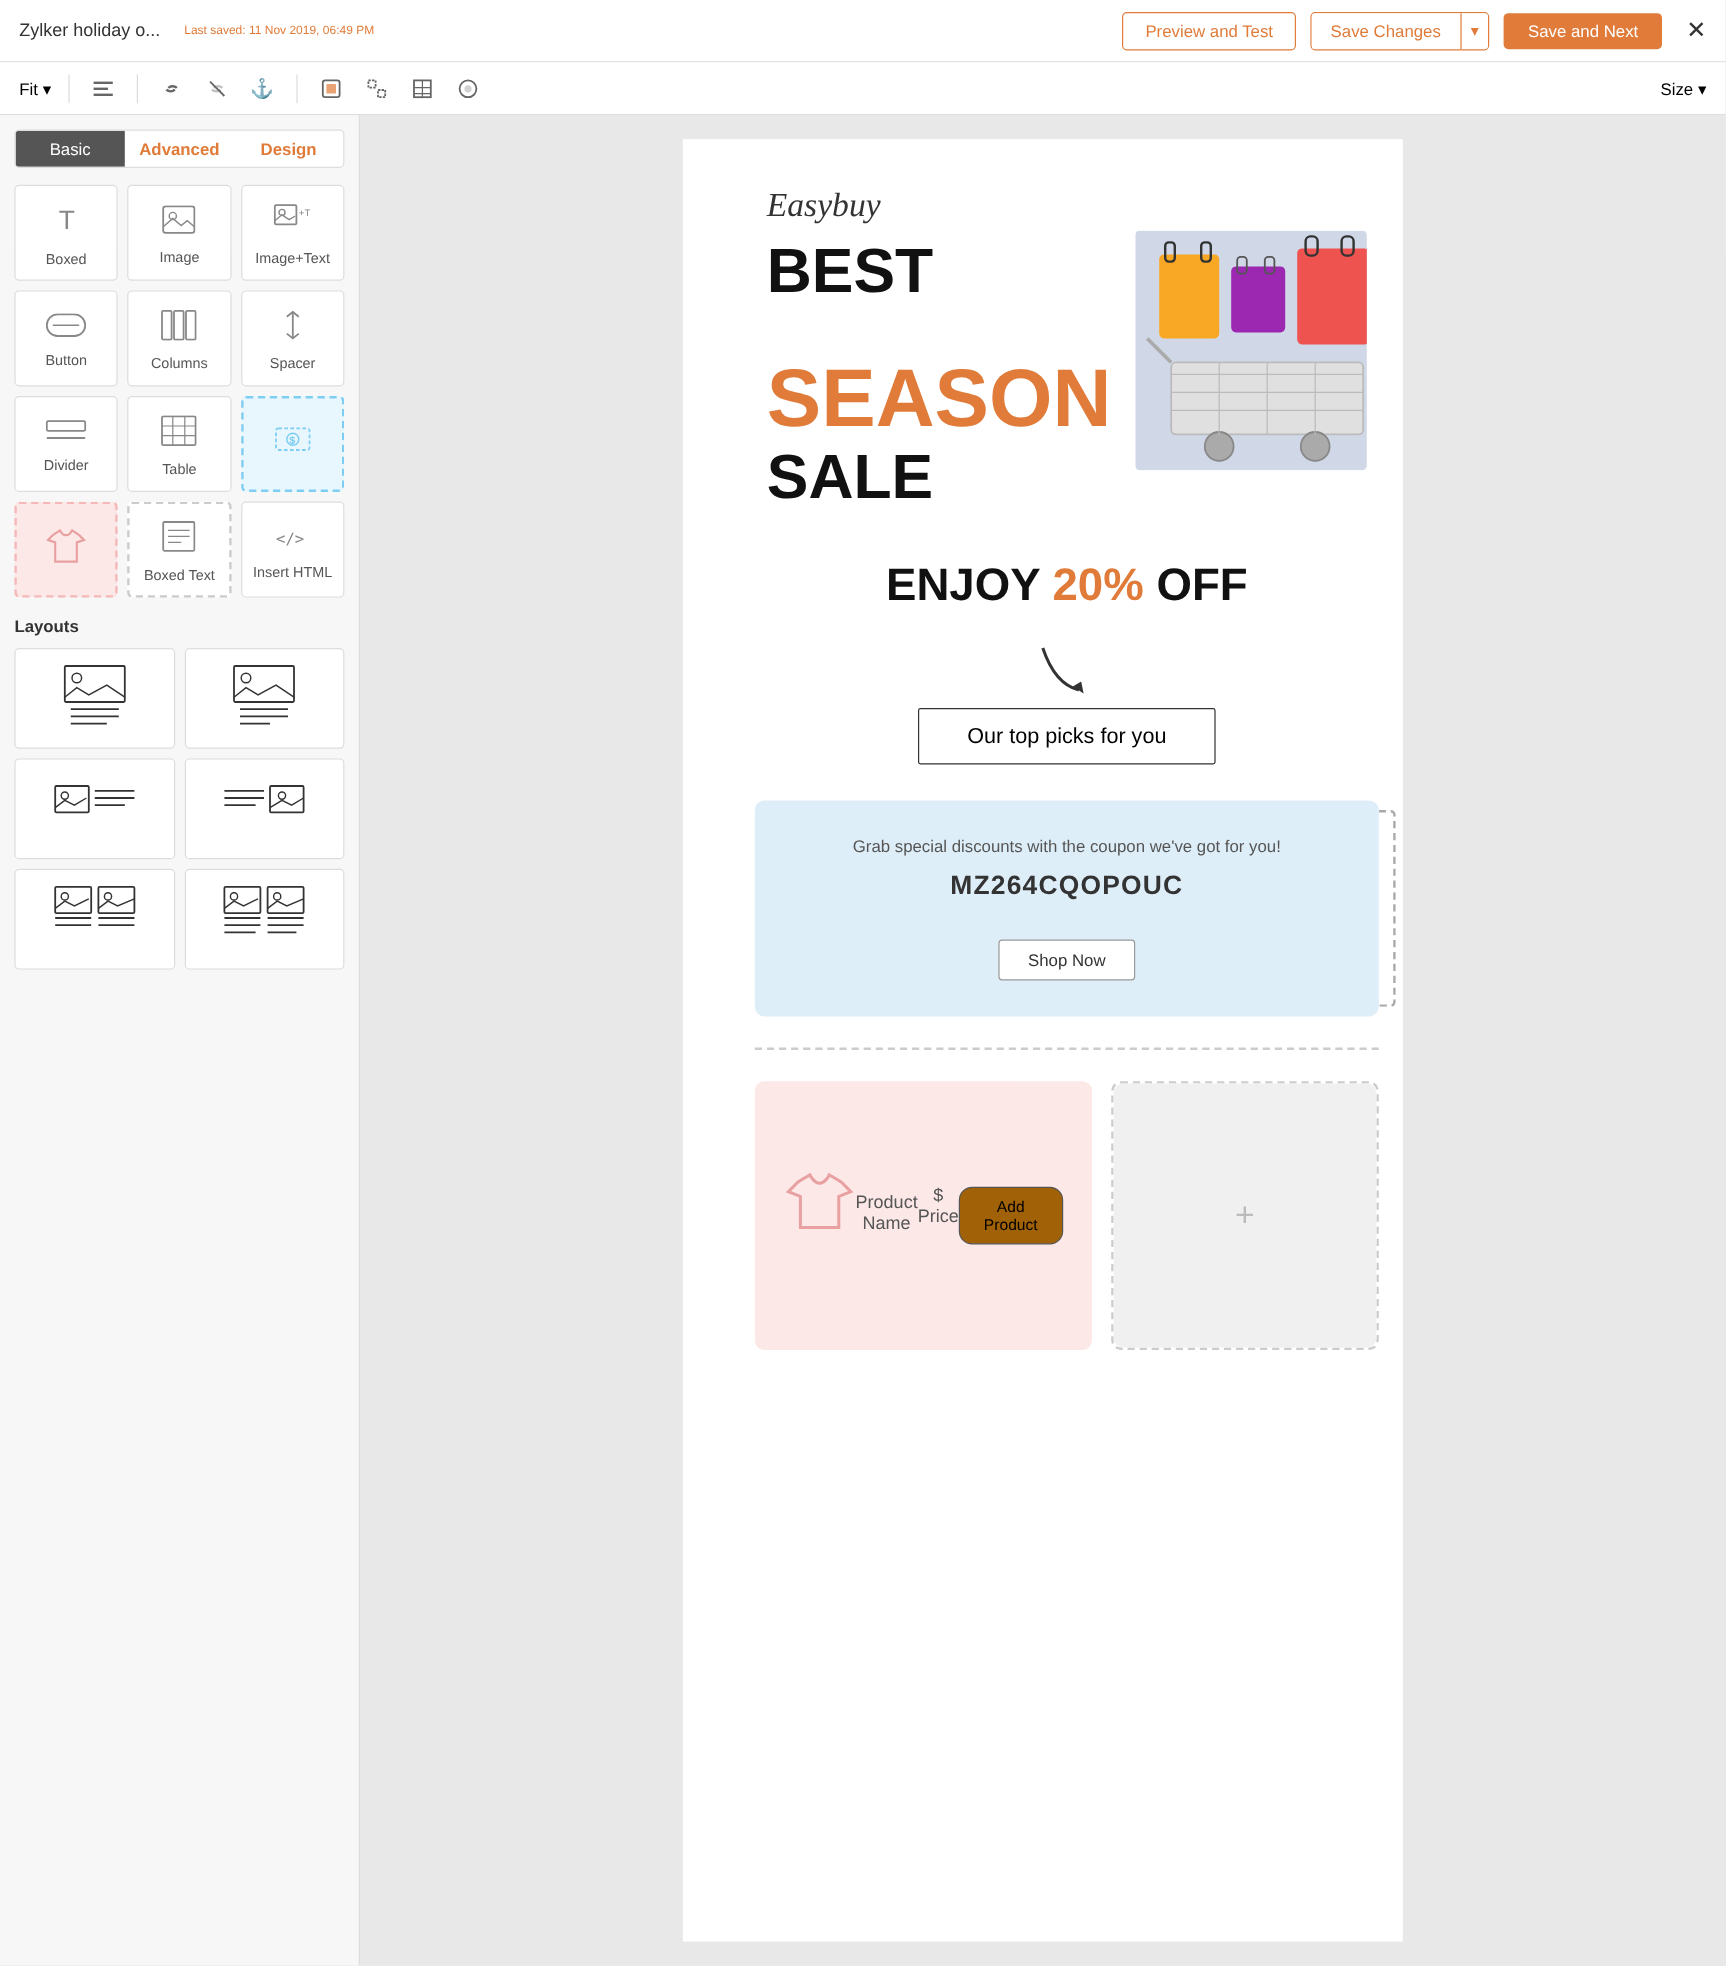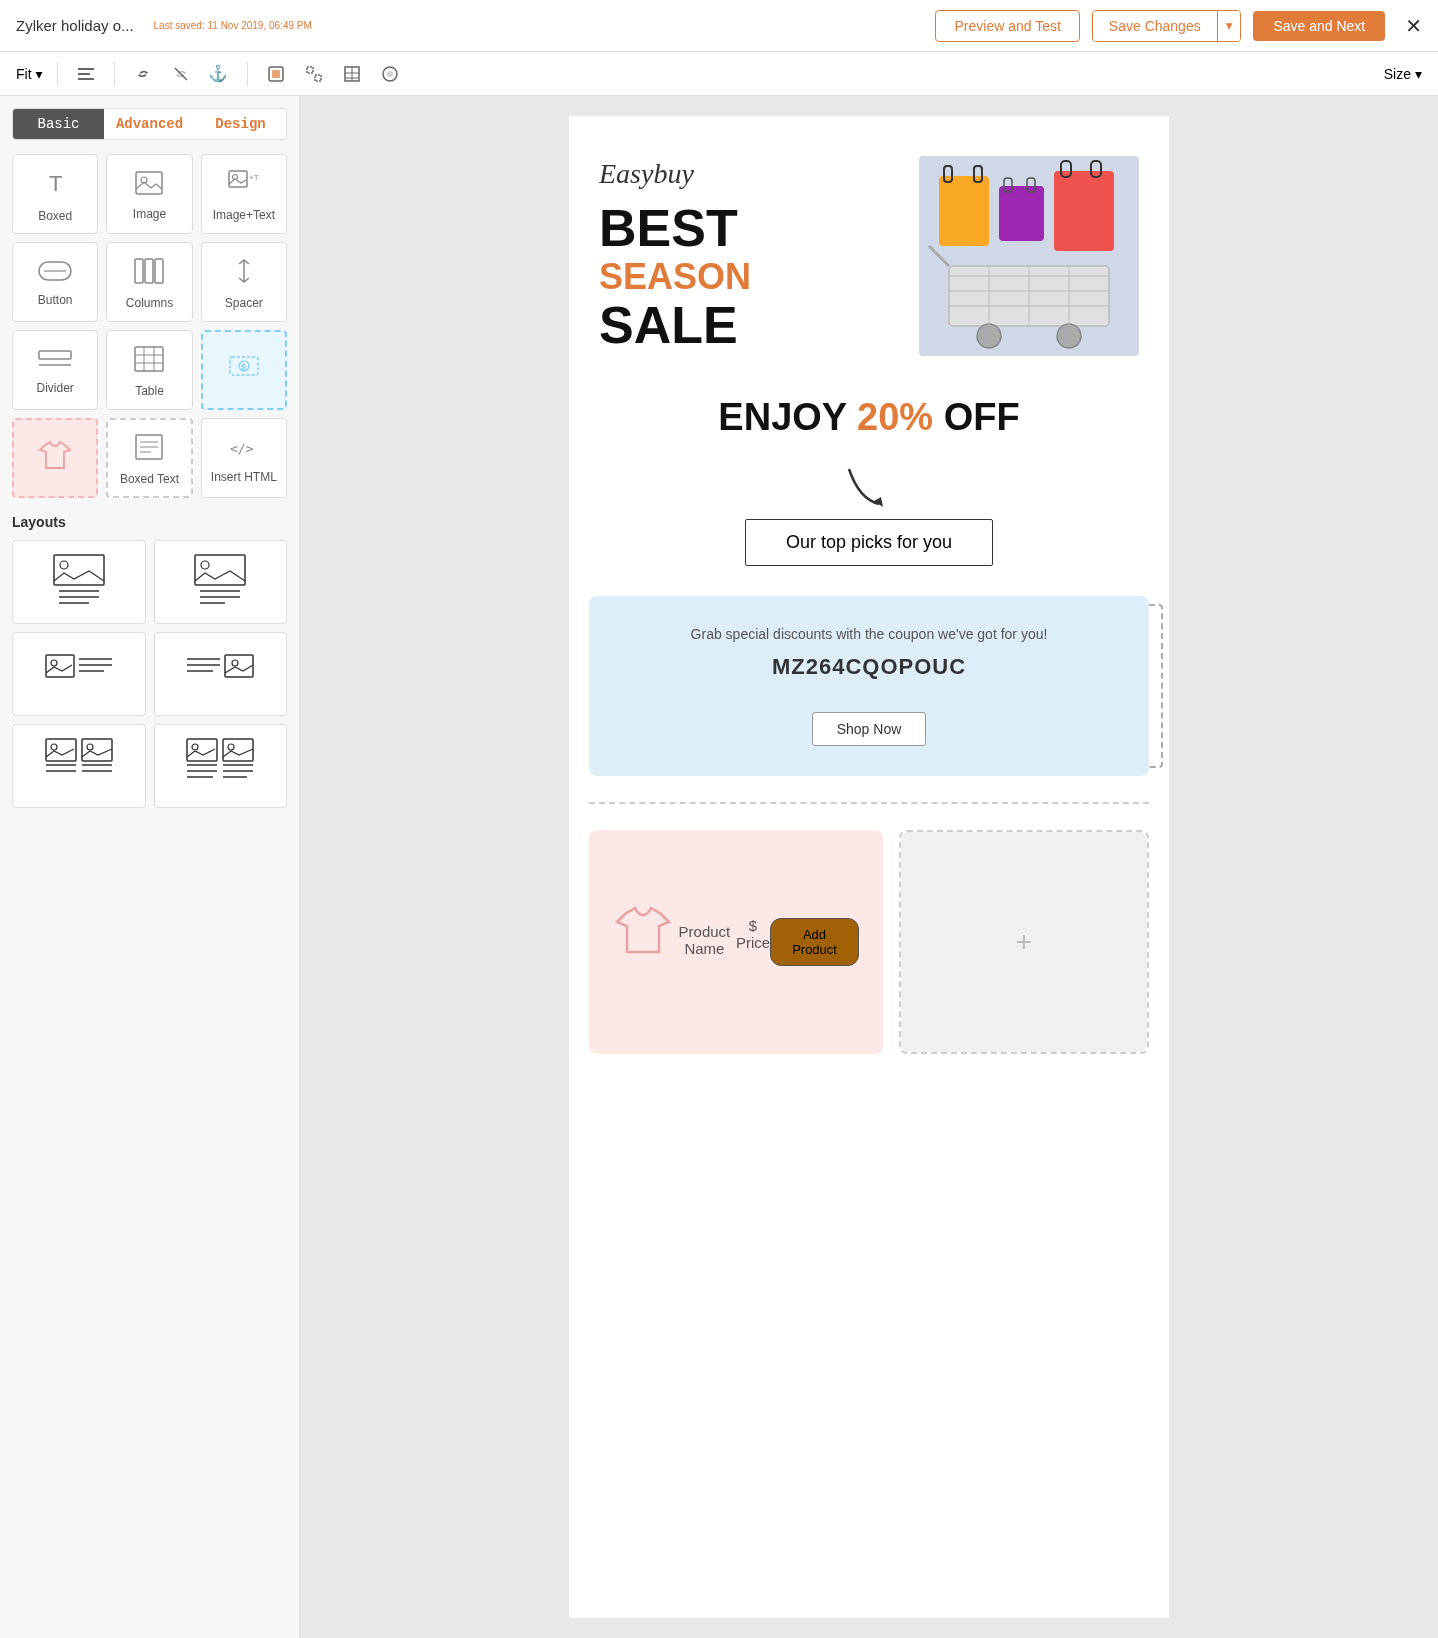--- a/index.html
+++ b/index.html
@@ -108,21 +108,20 @@
       margin-bottom: 14px;
       background: #fff;
     }
     .tab-item {
       flex: 1;
       text-align: center;
       padding: 7px 0;
       font-size: 14px;
       cursor: pointer;
       color: #555;
-      font-family: Liberation Mono, monospace;
     }
     .tab-item.active-basic {
       background: #555;
       color: #fff;
     }
     .tab-item.active-red {
       color: #e07b39;
       font-weight: 600;
     }
 
@@ -193,39 +192,40 @@
       flex: 1;
       background: #e8e8e8;
       overflow-y: auto;
       display: flex;
       justify-content: center;
       padding: 20px;
     }
     .canvas-inner {
       width: 600px;
       background: #fff;
+      padding-left: 40px;
     }
 
     
     .email-hero {
       display: flex;
       align-items: center;
       padding: 40px 30px 20px;
       gap: 20px;
     }
     .hero-text { flex: 1; }
     .hero-logo {
       font-family: 'Georgia', serif;
       font-style: italic;
       font-size: 28px;
       color: #333;
       margin-bottom: 10px;
     }
     .hero-best { font-size: 52px; font-weight: 900; color: #111; line-height: 1.1; }
-    .hero-season { font-size: 36px; font-weight: 900; color: #e07b39; line-height: 1.1; }
+    .hero-season { font-size: 68px; font-weight: 900; color: #e07b39; line-height: 1.1; margin-top: 40px; }
     .hero-sale { font-size: 52px; font-weight: 900; color: #111; line-height: 1.1; }
 
     .enjoy-section {
       text-align: center;
       padding: 20px 30px;
     }
     .enjoy-text {
       font-size: 38px;
       font-weight: 900;
       color: #111;

